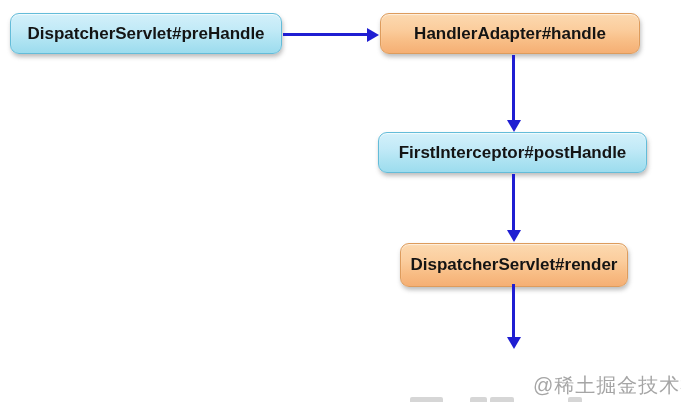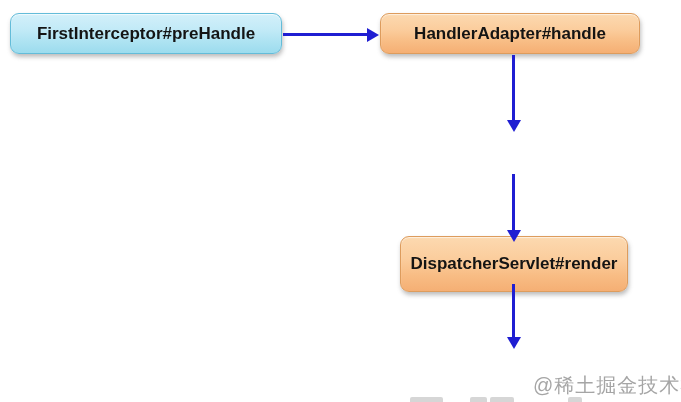--- a/index.html
+++ b/index.html
@@ -71,29 +71,32 @@
     background: rgba(165,165,165,0.45);
     border-radius: 2px 2px 0 0;
   }
 </style>
 </head>
 <body>
 
 <div class="canvas">
 
   <div class="node blue" style="left:10px; top:13px; width:272px; height:41px;">
-    <span>FirstInterceptor#preHandle</span>
+    <span>DispatcherServlet#preHandle</span>
   </div>
 
   <div class="node orange" style="left:380px; top:13px; width:260px; height:41px;">
     <span>HandlerAdapter#handle</span>
   </div>
 
+  <div class="node blue" style="left:378px; top:132px; width:269px; height:41px;">
+    <span>FirstInterceptor#postHandle</span>
+  </div>
 
-  <div class="node orange" style="left:400px; top:236px; width:228px; height:56px;">
+  <div class="node orange" style="left:400px; top:243px; width:228px; height:44px;">
     <span>DispatcherServlet#render</span>
   </div>
 
 
   <div>
     <div class="hline" style="left:283px; top:33px; width:84px;"></div>
     <div class="head-right" style="left:367px; top:27.5px;"></div>
   </div>
 
   <div>

